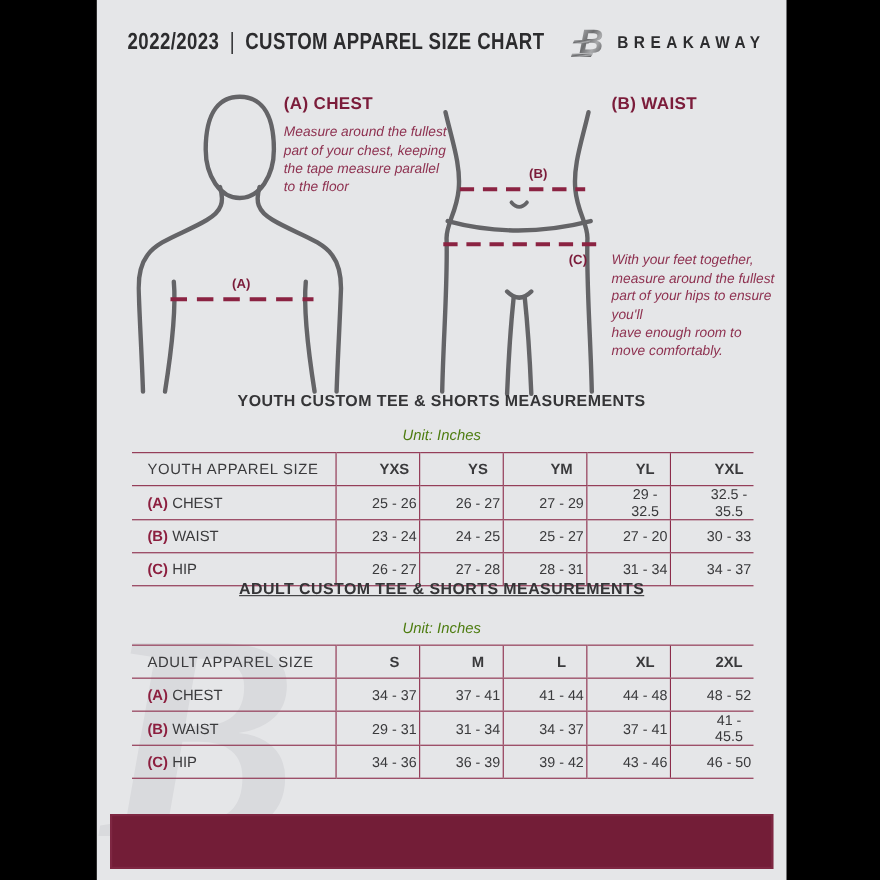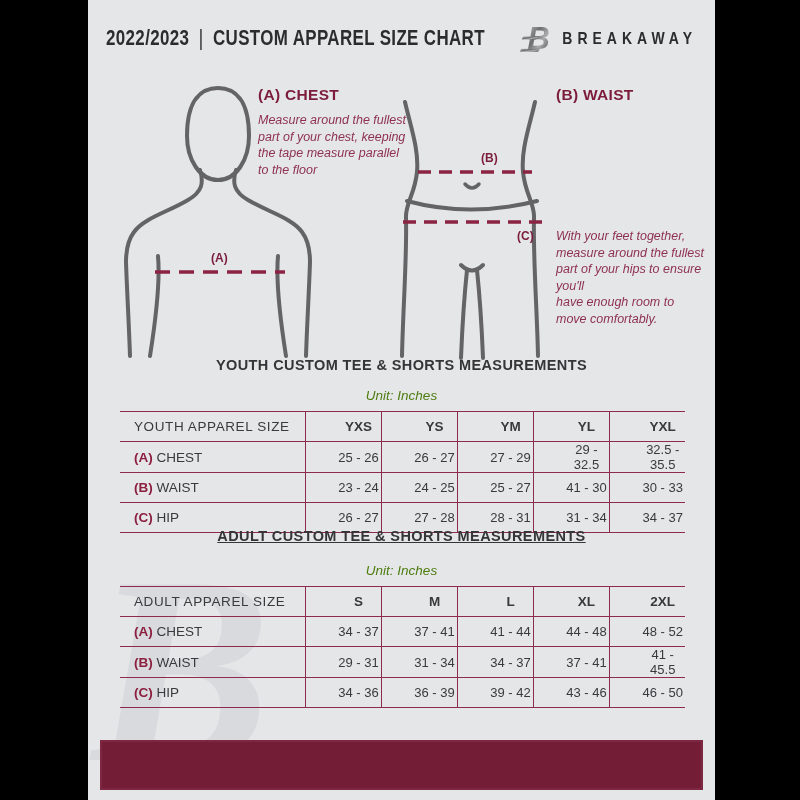--- a/index.html
+++ b/index.html
@@ -1,21 +1,21 @@
 <!DOCTYPE html>
 <html><head>
 <meta charset="utf-8">
 <style>
   html,body{margin:0;padding:0;}
   body{width:800px;height:800px;background:#000;overflow:hidden;font-family:"Liberation Sans",sans-serif;}
   .canvas{position:relative;width:800px;height:800px;background:#000;}
   .page{position:absolute;left:88px;top:0;width:627px;height:800px;background:#e5e6e8;overflow:hidden;}
 
   
-  .header{position:absolute;top:14px;left:0;right:0;height:48px;display:flex;align-items:center;justify-content:space-between;padding:0 18px;z-index:2;}
+  .header{position:absolute;top:14px;left:0;right:0;height:48px;display:flex;align-items:center;justify-content:space-between;padding:0 28px;z-index:2;}
   .header-title{display:inline-block;font-weight:700;font-size:18px;color:#2c2c2e;letter-spacing:.4px;transform:scale(.94,1.18);transform-origin:left center;white-space:nowrap;}
   .header-title .sep{margin:0 10px;font-weight:400;color:#2c2c2e;}
   .brand{display:flex;align-items:center;gap:8px;}
   .brand-name{font-weight:700;font-size:14px;letter-spacing:5px;color:#2c2c2e;transform:scaleY(1.12);}
 
   
   .watermark{position:absolute;left:4px;top:536px;z-index:0;font-family:"Liberation Serif",serif;font-style:italic;font-weight:700;font-size:268px;line-height:1;color:#d9dadd;user-select:none;}
 
   
   .fig{position:absolute;z-index:1;}
@@ -142,21 +142,21 @@
               <td class="val">26 - 27</td>
               <td class="val">27 - 29</td>
               <td class="val">29 - 32.5</td>
               <td class="val">32.5 - 35.5</td>
             </tr>
             <tr>
               <td class="label-col"><span class="row-key">(B)</span><span class="row-name"> WAIST</span></td>
               <td class="val">23 - 24</td>
               <td class="val">24 - 25</td>
               <td class="val">25 - 27</td>
-              <td class="val">41 - 30</td>
+              <td class="val">27 - 20</td>
               <td class="val">30 - 33</td>
             </tr>
             <tr>
               <td class="label-col"><span class="row-key">(C)</span><span class="row-name"> HIP</span></td>
               <td class="val">26 - 27</td>
               <td class="val">27 - 28</td>
               <td class="val">28 - 31</td>
               <td class="val">31 - 34</td>
               <td class="val">34 - 37</td>
             </tr>

